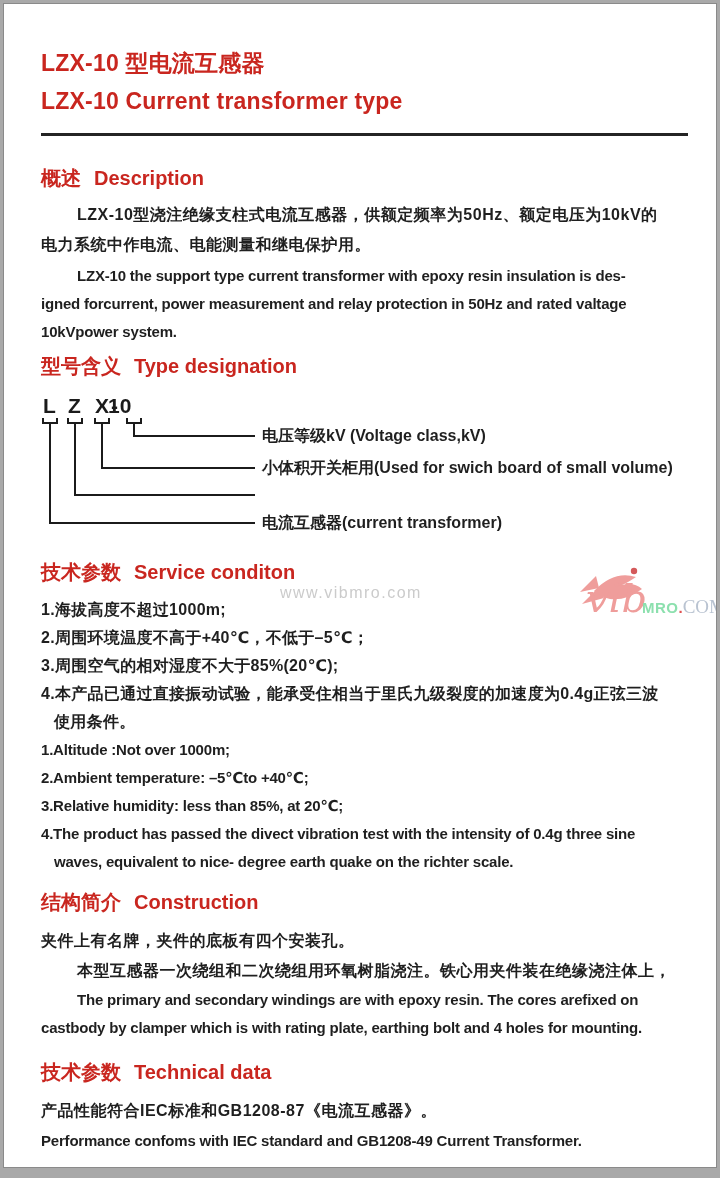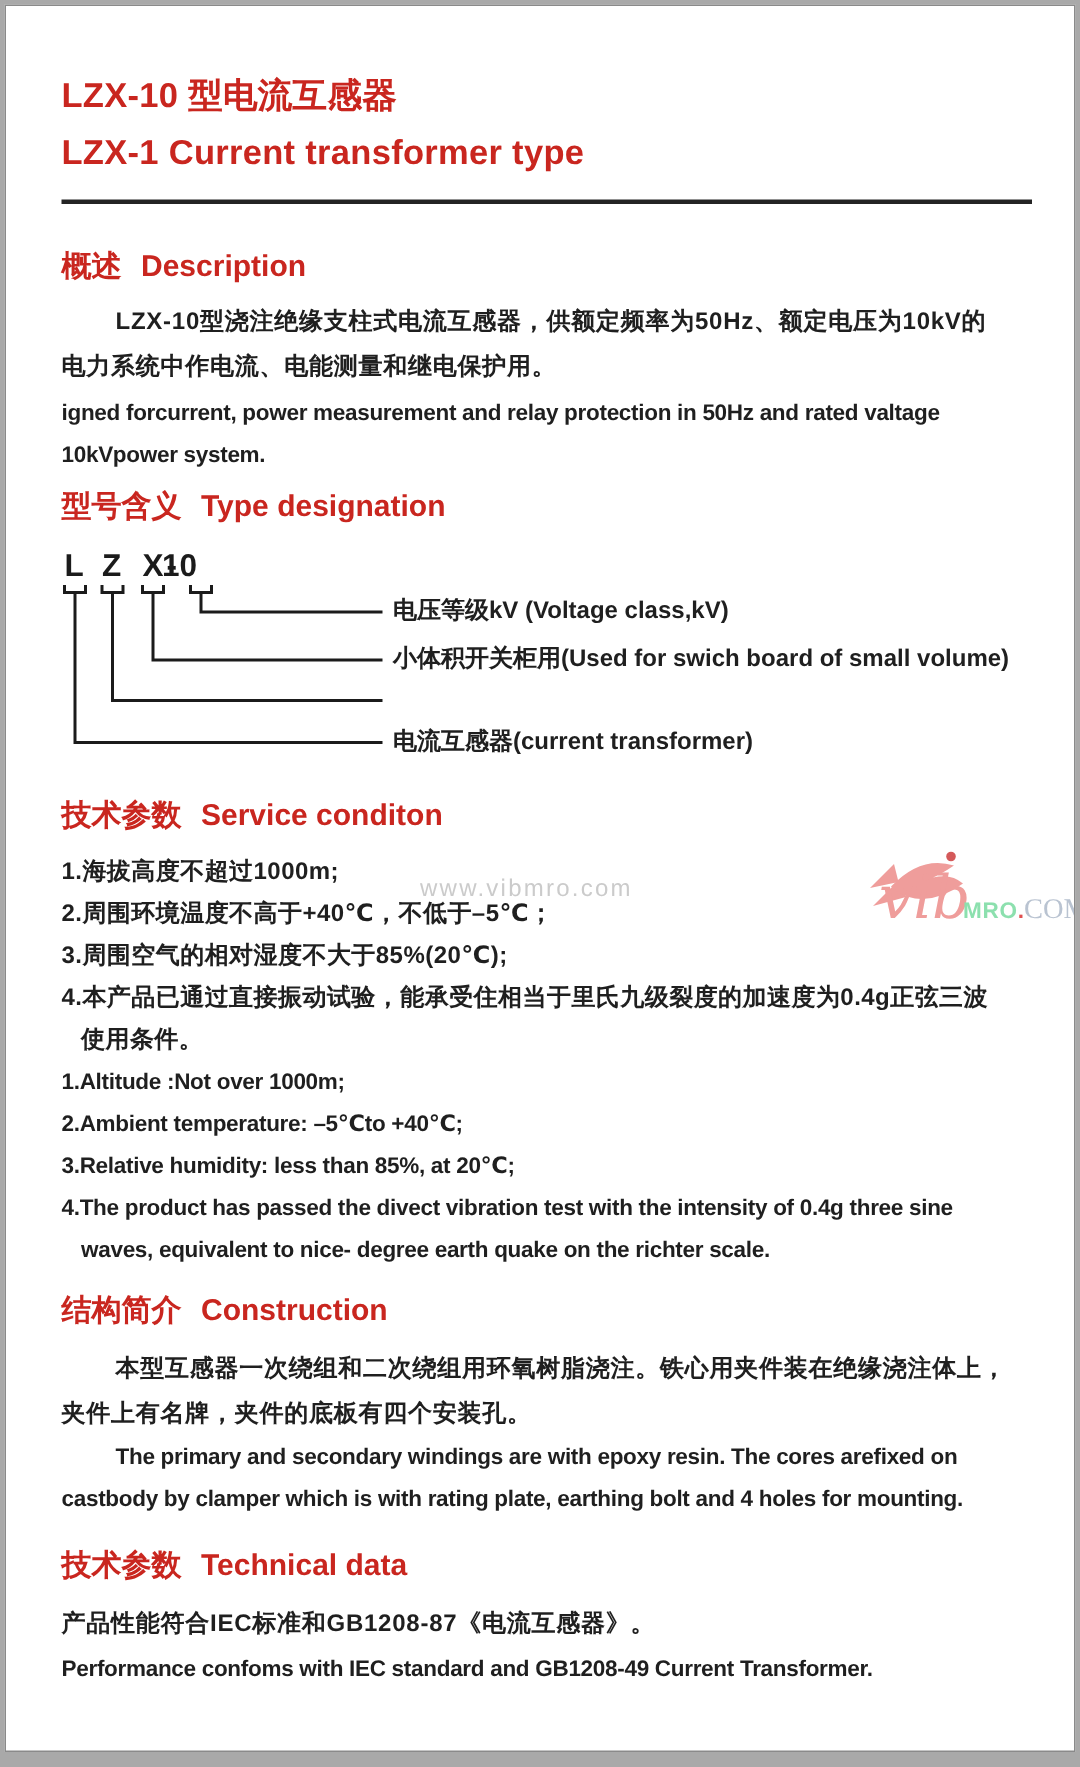--- a/index.html
+++ b/index.html
@@ -53,35 +53,36 @@
   .logo .com { color:#b9c3d1; font-size:19px;
     font-family:"Liberation Serif","DejaVu Serif",serif; }
 </style>
 </head>
 <body>
 
 <div class="page">
 
   <div class="title-block">
     <div>LZX-10 型电流互感器</div>
-    <div>LZX-1 Current transformer type</div>
+    <div>LZX-10 Current transformer type</div>
   </div>
 
   <div class="rule"></div>
 
   <div class="sec-h mt-desc">
     <span>概述</span><span class="en">Description</span>
   </div>
 
   <div class="para cn desc-cn">
     <div class="para-line ind">LZX-10型浇注绝缘支柱式电流互感器，供额定频率为50Hz、额定电压为10kV的</div>
     <div class="para-line">电力系统中作电流、电能测量和继电保护用。</div>
   </div>
 
   <div class="para en-t desc-en">
+    <div class="para-line ind">LZX-10 the support type current transformer with epoxy resin insulation is des-</div>
     <div class="para-line">igned forcurrent, power measurement and relay protection in 50Hz and rated valtage</div>
     <div class="para-line">10kVpower system.</div>
   </div>
 
   <div class="sec-h type-h">
     <span>型号含义</span><span class="en">Type designation</span>
   </div>
 
   <div class="diagram">
     <span class="code-letter" style="left:2px">L</span>
@@ -123,22 +124,22 @@
     <div class="line en-l">3.Relative humidity: less than 85%, at 20℃;</div>
     <div class="line en-l">4.The product has passed the divect vibration test with the intensity of 0.4g three sine</div>
     <div class="line en-l cont">waves, equivalent to nice- degree earth quake on the richter scale.</div>
   </div>
 
   <div class="sec-h constr-h">
     <span>结构简介</span><span class="en">Construction</span>
   </div>
 
   <div class="para cn constr-cn">
+    <div class="para-line">夹件上有名牌，夹件的底板有四个安装孔。</div>
     <div class="para-line ind">本型互感器一次绕组和二次绕组用环氧树脂浇注。铁心用夹件装在绝缘浇注体上，</div>
-    <div class="para-line">夹件上有名牌，夹件的底板有四个安装孔。</div>
   </div>
 
   <div class="para en-t">
     <div class="para-line ind">The primary and secondary windings are with epoxy resin. The cores arefixed on</div>
     <div class="para-line">castbody by clamper which is with rating plate, earthing bolt and 4 holes for mounting.</div>
   </div>
 
   <div class="sec-h tech-h">
     <span>技术参数</span><span class="en">Technical data</span>
   </div>

